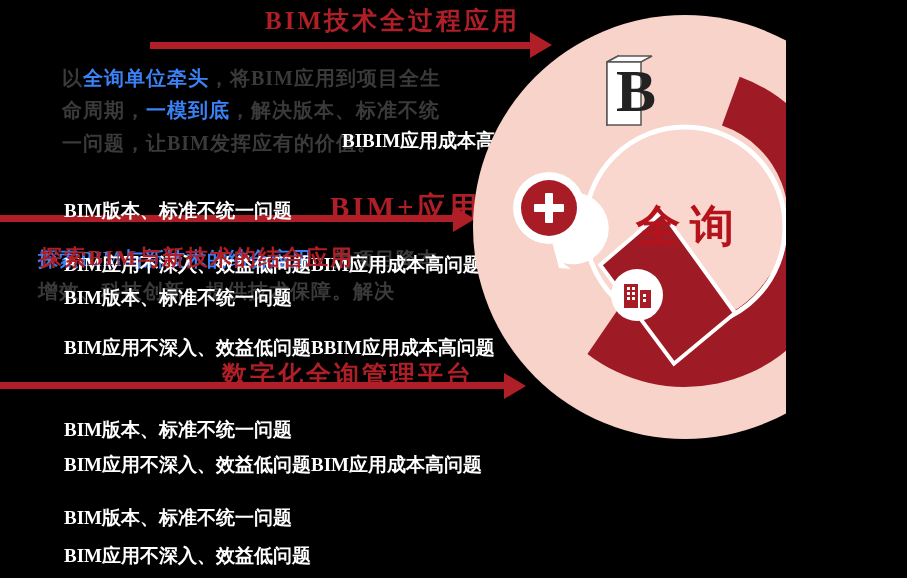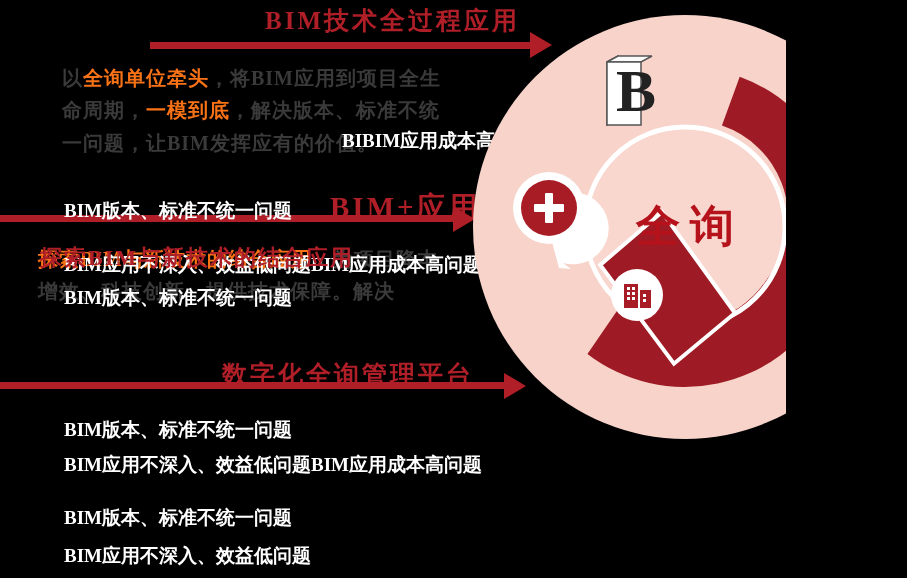--- a/index.html
+++ b/index.html
@@ -45,21 +45,21 @@
 
   
   .para {
     position: absolute;
     color: #3a3a3a;
     line-height: 1.62;
     letter-spacing: 1px;
     font-weight: bold;
     font-family: "Liberation Serif", "DejaVu Serif", serif;
   }
-  .para .hl { color: #f97316; }
+  .para .hl { color: #3b82f6; }
 
   
   .tag {
     position: absolute;
     color: #ffffff;
     font-weight: bold;
     white-space: nowrap;
     letter-spacing: 0px;
     font-family: "Liberation Serif", "DejaVu Serif", serif;
   }
@@ -134,20 +134,21 @@
     <div class="arrow-label" style="left:222px; top:358px; font-size:25px;">数字化全询管理平台</div>
     <div class="arrow-line" style="left:0px; top:382px; width:508px;"></div>
     <div class="arrow-head" style="left:504px; top:373px;"></div>
   </div>
 
 
   <div class="tag" style="left:342px; top:128px; font-size:19px;">BIBIM应用成本高问题</div>
   <div class="tag" style="left:64px; top:198px; font-size:19px;">BIM版本、标准不统一问题</div>
   <div class="tag" style="left:64px; top:252px; font-size:19px;">BIM应用不深入、效益低问题BIM应用成本高问题</div>
   <div class="tag" style="left:64px; top:285px; font-size:19px;">BIM版本、标准不统一问题</div>
+  <div class="tag" style="left:64px; top:335px; font-size:19px;">BIM应用不深入、效益低问题BBIM应用成本高问题</div>
   <div class="tag" style="left:64px; top:417px; font-size:19px;">BIM版本、标准不统一问题</div>
   <div class="tag" style="left:64px; top:452px; font-size:19px;">BIM应用不深入、效益低问题BIM应用成本高问题</div>
   <div class="tag" style="left:64px; top:505px; font-size:19px;">BIM版本、标准不统一问题</div>
   <div class="tag" style="left:64px; top:543px; font-size:19px;">BIM应用不深入、效益低问题</div>
 
   <div class="red-overlay" style="left:40px; top:243px; font-size:22px;">探索BIM与新技术的结合应用</div>
 
   <div id="ring-wrap">
     <svg width="430" height="430" viewBox="0 0 430 430" xmlns="http://www.w3.org/2000/svg">
 

